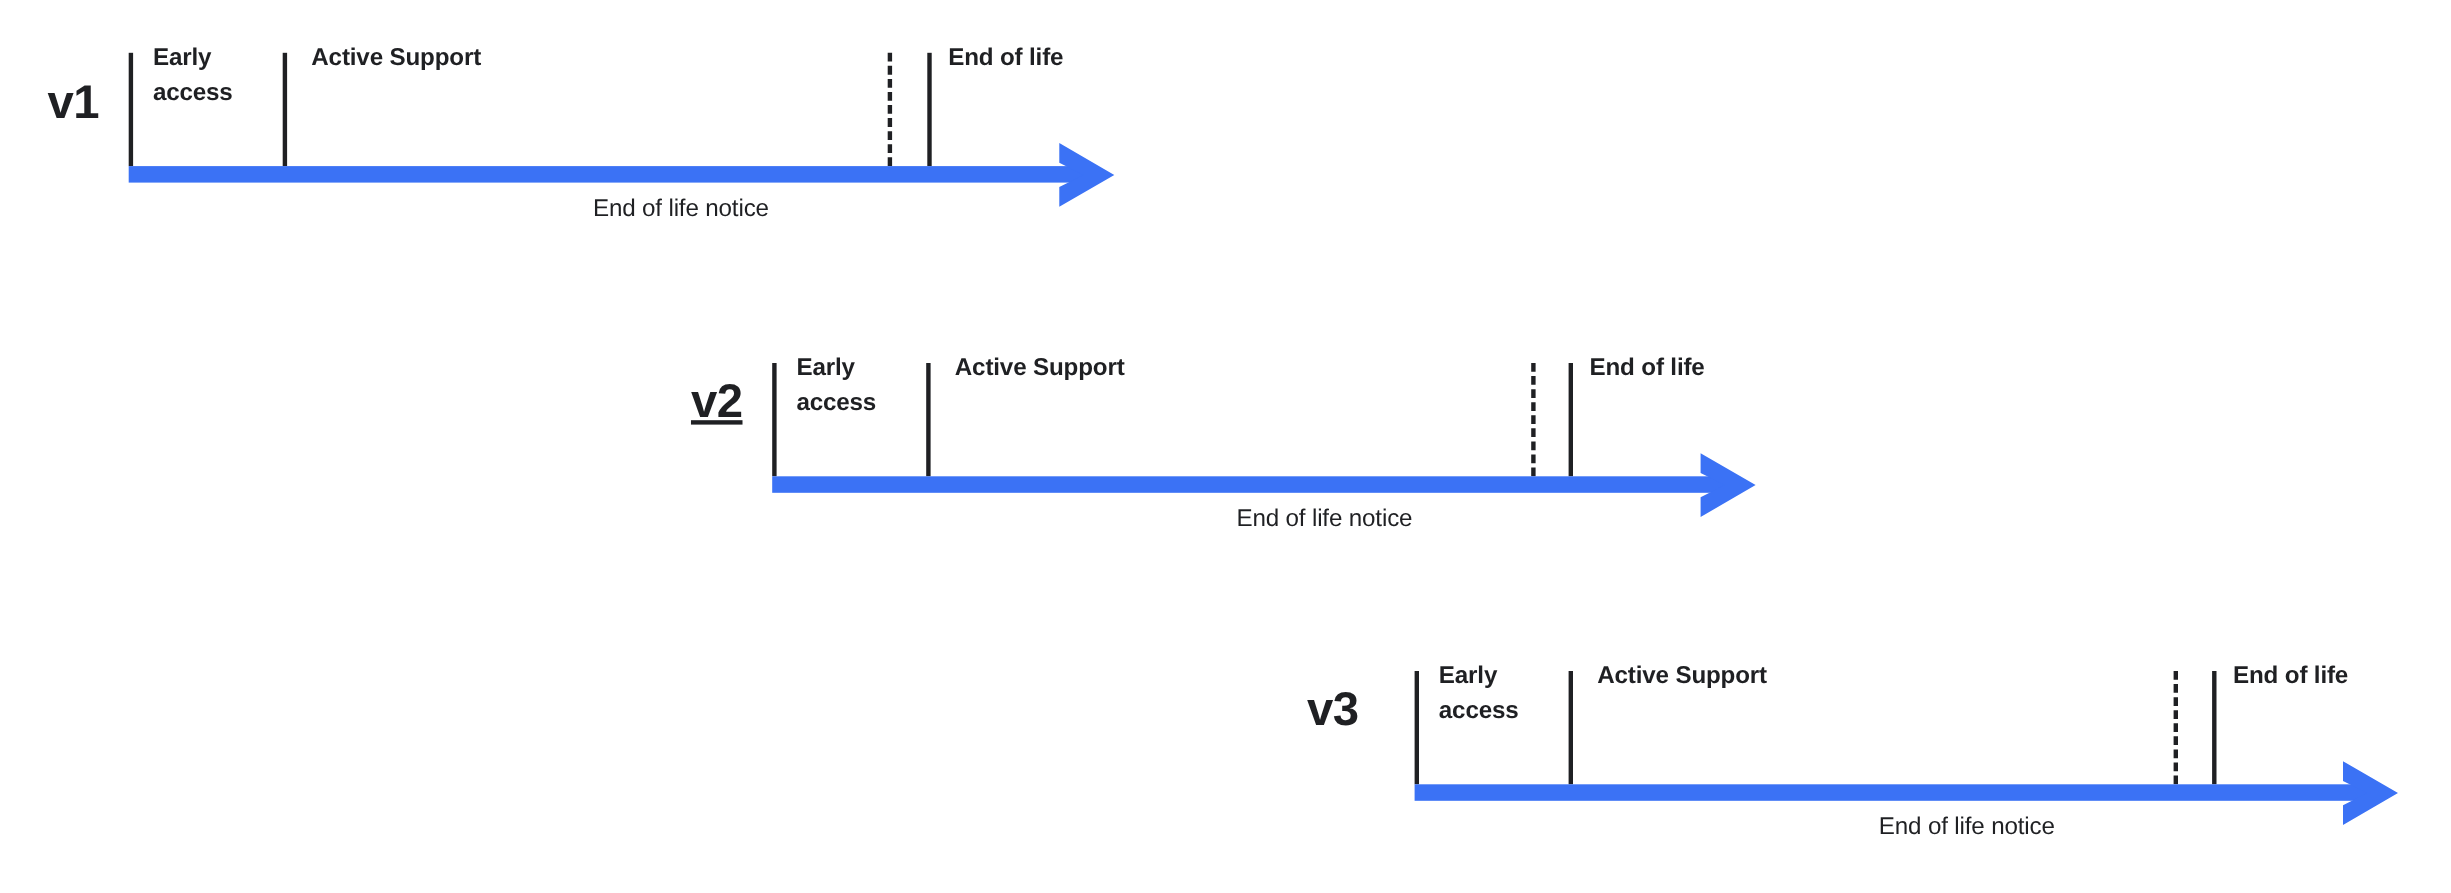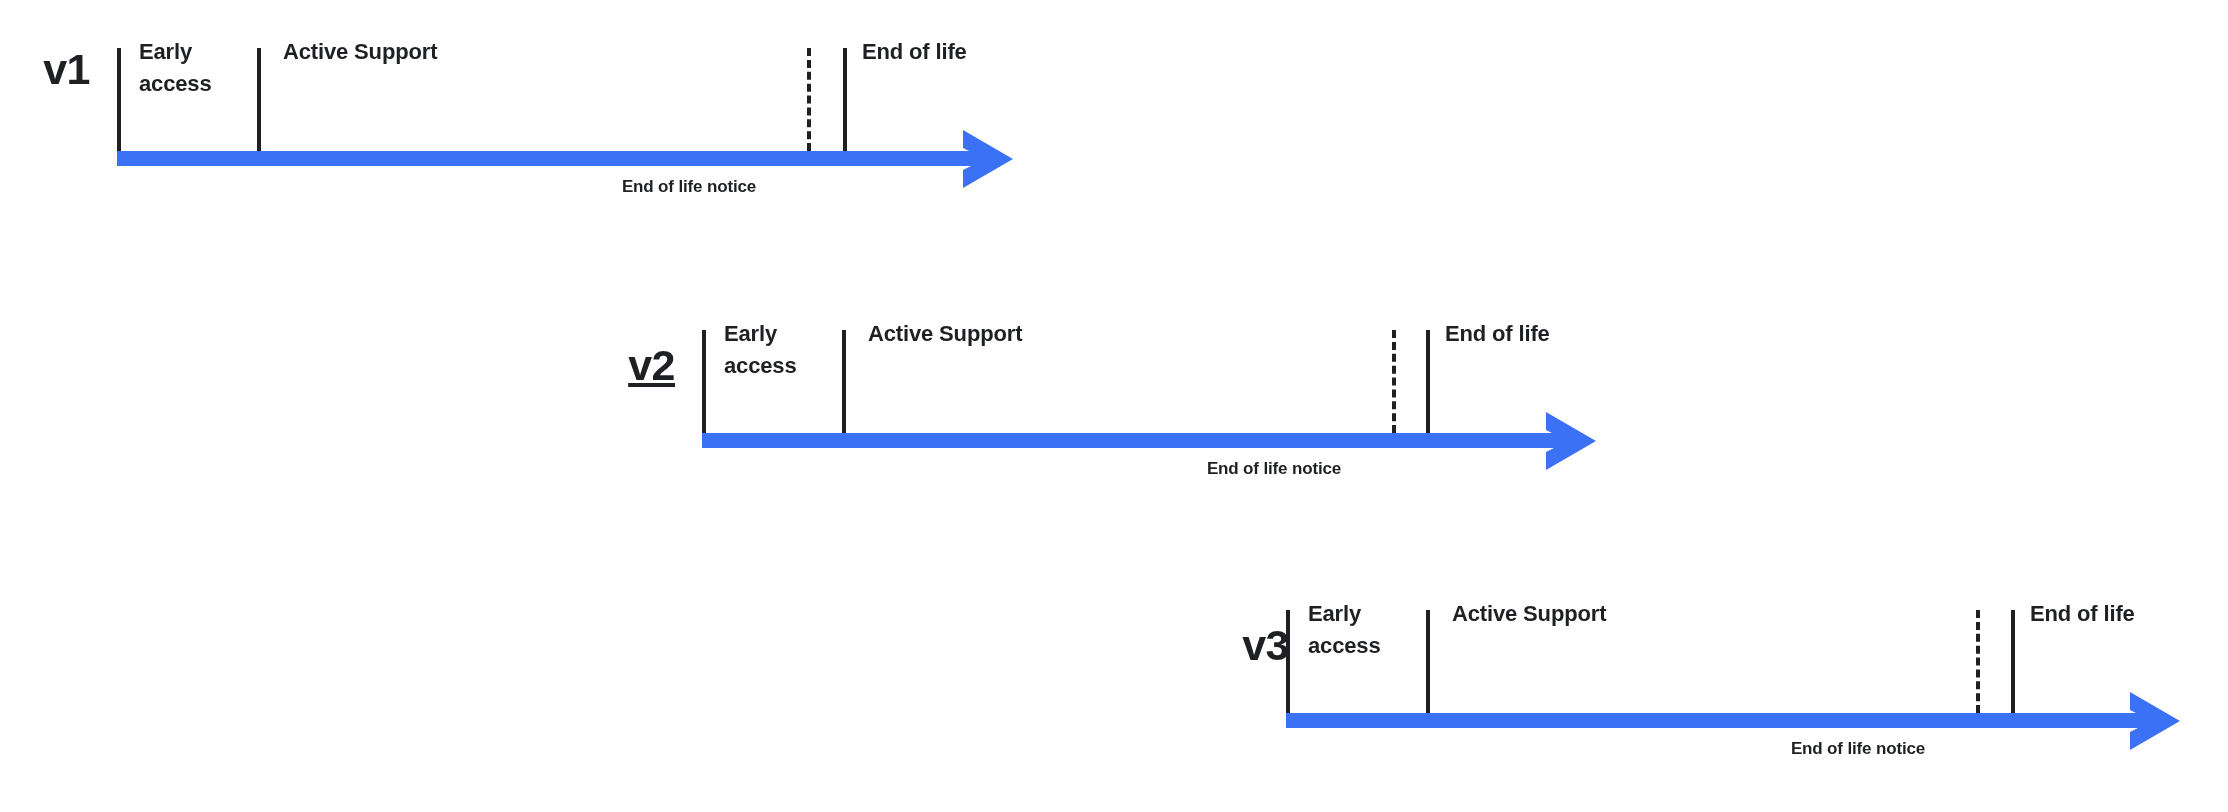--- a/index.html
+++ b/index.html
@@ -70,36 +70,36 @@
     font-weight: 700;
     color: #1f2023;
     line-height: 32px;
     white-space: pre-line;
     letter-spacing: -0.15px;
   }
 
   
   .notice-label {
     position: absolute;
-    font-size: 17px;
-    font-weight: 700;
+    font-size: 22px;
+    font-weight: 400;
     color: #1f2023;
     line-height: 1;
     white-space: nowrap;
     letter-spacing: -0.15px;
-    text-align: center;
+    text-align: left;
   }
 </style>
 </head>
 <body>
 
 <div id="diagram">
 
   <div class="track">
-    <div class="version-label" style="left:0px; top:48px; width:90px;">v1</div>
+    <div class="version-label" style="left:0px; top:72px; width:90px;">v1</div>
 
     <div class="tick" style="left:117px; top:48px; height:103px;"></div>
     <div class="tick" style="left:257px; top:48px; height:103px;"></div>
     <div class="tick dashed" style="left:807px; top:48px; height:103px;"></div>
     <div class="tick" style="left:843px; top:48px; height:103px;"></div>
 
     <div class="phase-label" style="left:139px; top:36px;">Early
 access</div>
     <div class="phase-label" style="left:283px; top:36px;">Active Support</div>
     <div class="phase-label" style="left:862px; top:36px;">End of life</div>
@@ -127,21 +127,21 @@
 
     <div class="bar" style="left: 702px; top: 433px; width: 870px; background: rgb(59, 114, 245);"></div>
     <svg class="arrow" style="left:1538px; top:410px;" width="64" height="62" viewBox="0 0 64 62">
       <path d="M 8 2 L 58 31 L 8 60 L 8 42 L 30 31 L 8 20 Z" fill="#3b72f5"></path>
     </svg>
 
     <div class="notice-label" style="left:1124px; top:460px; width:300px;">End of life notice</div>
   </div>
 
   <div class="track">
-    <div class="version-label" style="left:1199px; top:624px; width:90px;">v3</div>
+    <div class="version-label" style="left:1145px; top:624px; width:90px;">v3</div>
 
     <div class="tick" style="left:1286px; top:610px; height:103px;"></div>
     <div class="tick" style="left:1426px; top:610px; height:103px;"></div>
     <div class="tick dashed" style="left:1976px; top:610px; height:103px;"></div>
     <div class="tick" style="left:2011px; top:610px; height:103px;"></div>
 
     <div class="phase-label" style="left:1308px; top:598px;">Early
 access</div>
     <div class="phase-label" style="left:1452px; top:598px;">Active Support</div>
     <div class="phase-label" style="left:2030px; top:598px;">End of life</div>

